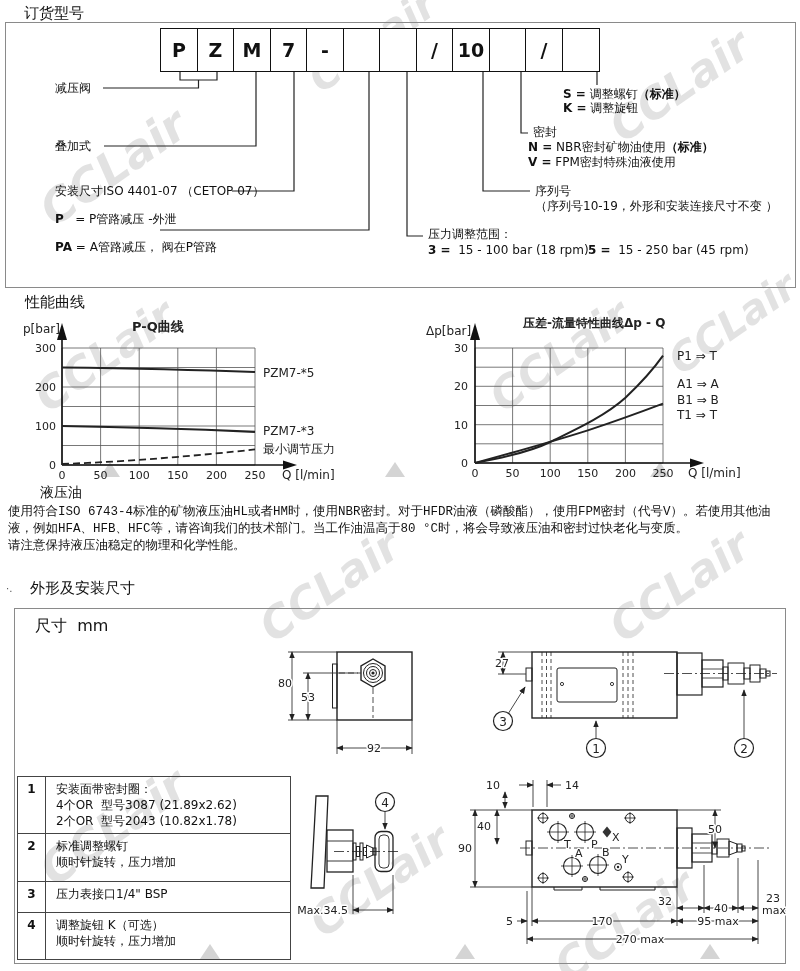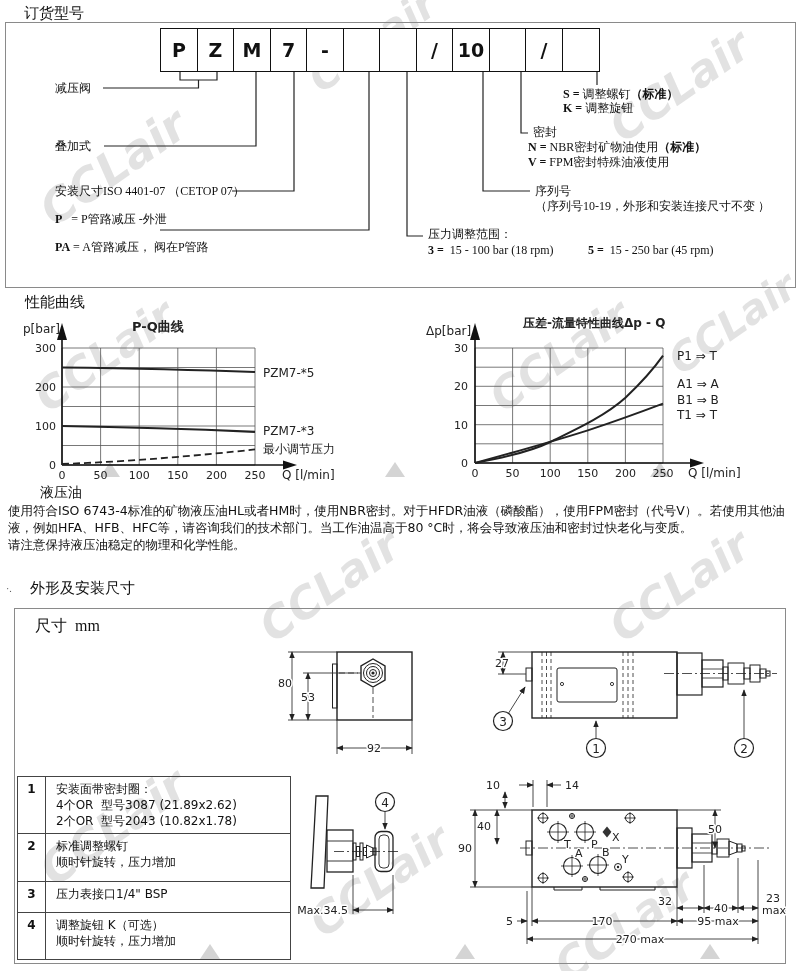--- a/index.html
+++ b/index.html
@@ -1,18 +1,18 @@
 <!DOCTYPE html>
 <html><head>
 <meta charset="utf-8">
 <style>
   html,body{margin:0;padding:0;background:#fff;}
   #page{position:relative;width:800px;height:971px;background:#fff;overflow:hidden;
         font-family:"DejaVu Sans","Liberation Sans",sans-serif;color:#111;}
-  .t{position:absolute;font-size:12px;color:#111;white-space:pre;line-height:1.25;z-index:2;font-family:Liberation Serif, serif;}
+  .t{position:absolute;font-size:12px;color:#111;white-space:pre;line-height:1.25;z-index:2;}
   .b{font-weight:bold;}
   .sec-title{position:absolute;font-size:15px;font-weight:normal;z-index:2;}
   .boxline{position:absolute;border:1px solid #8a8a8a;z-index:1;}
   .cells{position:absolute;display:flex;z-index:2;}
   .cell{width:38px;height:44px;border:1.5px solid #111;margin-left:-1.5px;box-sizing:border-box;
         display:flex;align-items:center;justify-content:center;font-size:19px;font-weight:bold;background:#fff;}
   .cell:first-child{margin-left:0;}
   svg{position:absolute;z-index:2;overflow:visible;}
   svg text{font-family:"DejaVu Sans","Liberation Sans",sans-serif;}
   .tk{font-size:11px;fill:#222;}
@@ -25,21 +25,21 @@
   .wm{position:absolute;color:#cbcbcb;font-weight:bold;font-style:italic;
       transform:rotate(-35deg);opacity:.55;z-index:0;white-space:nowrap;}
   .tri{position:absolute;width:0;height:0;border-left:10px solid transparent;
        border-right:10px solid transparent;border-bottom:15px solid #d4d4d4;z-index:0;}
   .tbl{position:absolute;width:272px;border:1.2px solid #444;z-index:2;background:transparent;}
   .trow{display:flex;border-top:1.2px solid #444;}
   .trow:first-child{border-top:none;}
   .tnum{width:27px;border-right:1.2px solid #444;text-align:center;padding-top:5px;
         font-size:12px;font-weight:bold;flex:none;}
   .tcontent{padding:4px 6px 5px 10px;font-size:12px;line-height:16px;white-space:pre;}
-  .oil-line{position:absolute;font-size:12.5px;white-space:pre;z-index:2;}
+  .oil-line{position:absolute;font-size:12.5px;white-space:pre;z-index:2;font-family:Liberation Mono, monospace;}
 </style>
 </head>
 <body>
 
 <div id="page">
 
   <div class="wm" style="left:30px;top:140px;font-size:46px">CCLair</div>
   <div class="wm" style="left:300px;top:18px;font-size:40px">CCLair</div>
   <div class="wm" style="left:600px;top:60px;font-size:44px">CCLair</div>
   <div class="wm" style="left:25px;top:330px;font-size:44px">CCLair</div>

